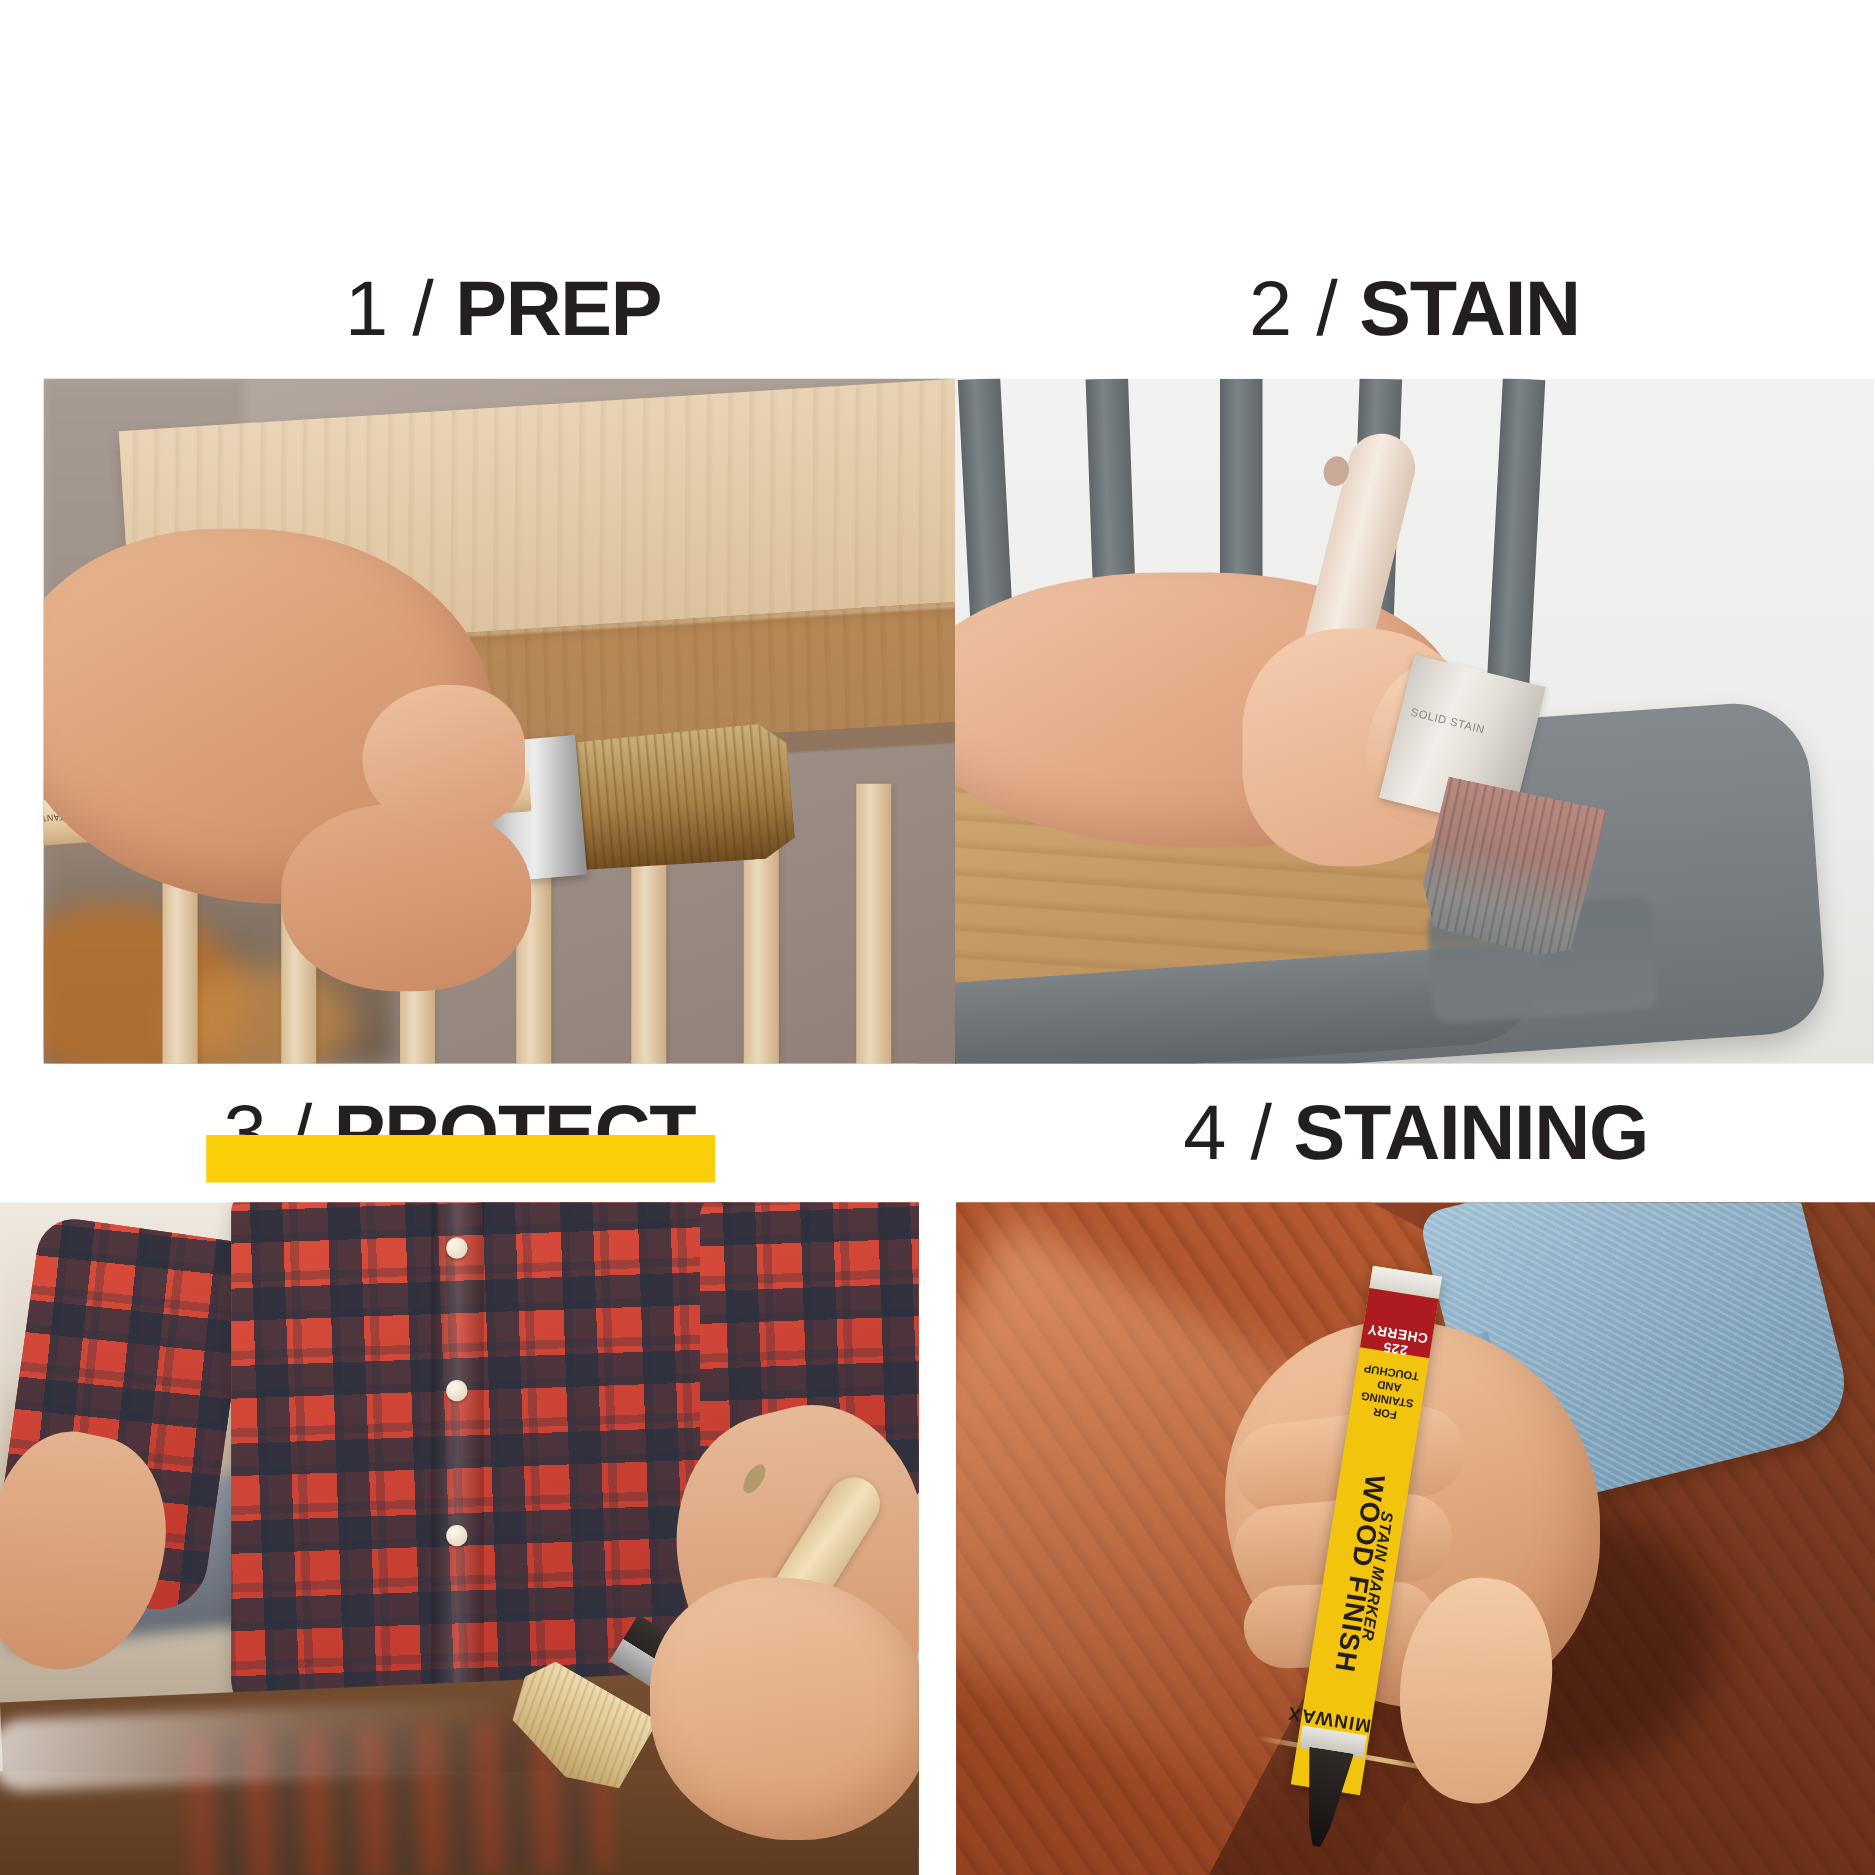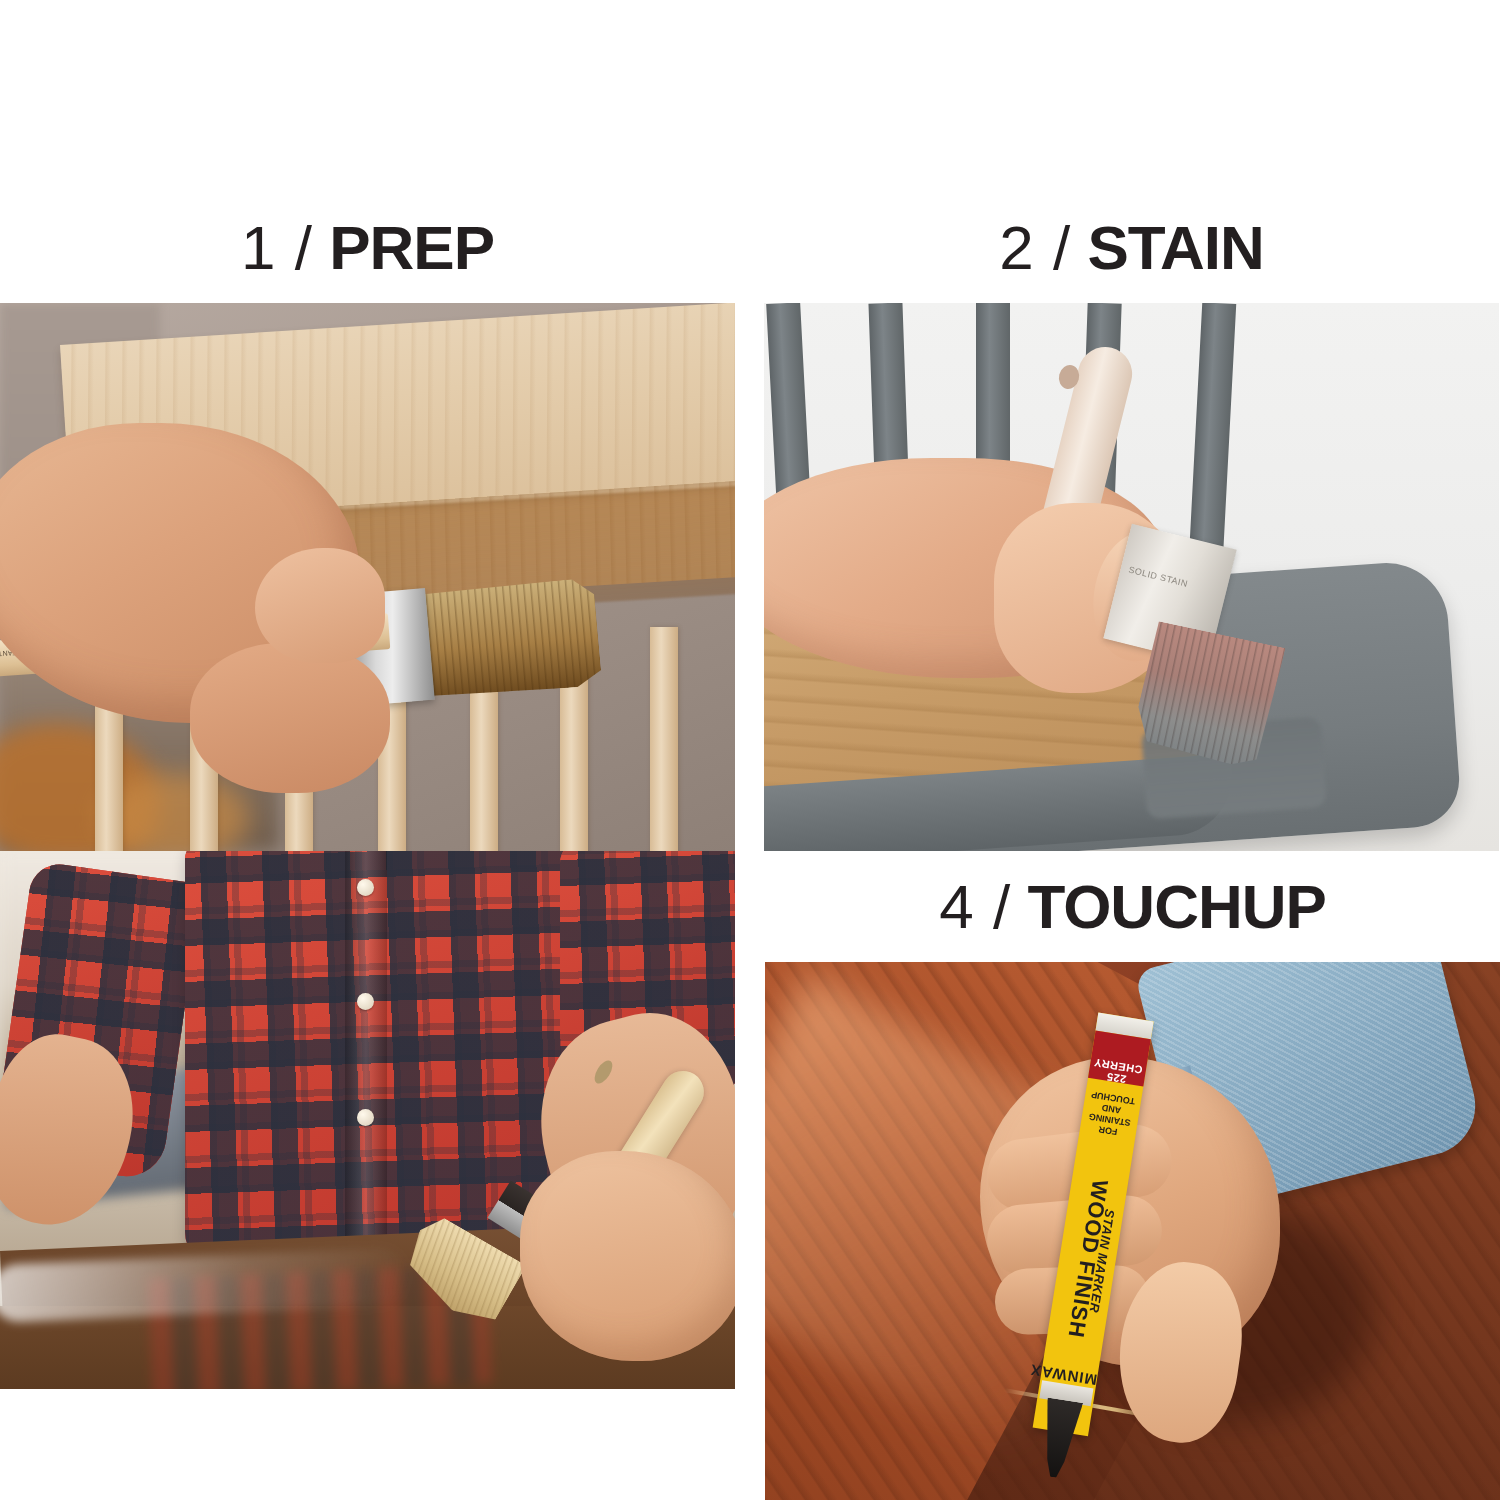--- a/index.html
+++ b/index.html
@@ -13,21 +13,21 @@
           background:#2a2422;display:flex;align-items:center;justify-content:center;}
   .header-title{color:#ffffff;font-size:74px;line-height:1;letter-spacing:1px;
                 transform:scaleX(.80);transform-origin:center;white-space:nowrap;}
   .ht-light{font-weight:300;}
   .ht-bold{font-weight:800;letter-spacing:0px;}
 
   
   .grid{position:absolute;left:0;top:192px;width:1500px;height:1308px;}
 
   .cell{position:absolute;width:735px;}
-  .cell.c1{left:0;top:0;}
+  .cell.c1{left:0;top:0;padding-left:35px;}
   .cell.c2{left:743px;top:0;margin-left:21px;}
   .cell.c3{left:0;top:659px;}
   .cell.c4{left:765px;top:659px;}
 
   .label-band{position:relative;height:111px;display:flex;align-items:center;
               justify-content:center;background:#fff;}
   .label{position:relative;display:inline-block;white-space:nowrap;z-index:2;
          font-size:62px;line-height:1;color:#231f20;}
   .lbl-num{font-weight:300;letter-spacing:2px;}
   .lbl-slash{font-weight:300;}
@@ -343,20 +343,30 @@
         <div class="ph-layer p2-ferrule">
           <span class="p2-ferrule-txt">SOLID STAIN</span>
         </div>
         <div class="ph-layer p2-bristle">
           <div class="p2-bristle-lines"></div>
         </div>
       </div>
     </div>
 
     <div class="cell c3">
+      <div class="label-band">
+        <div class="label">
+          <span class="hl-wrap">
+            <span class="highlight"></span>
+            <span class="lbl-num">3</span>
+            <span class="lbl-slash">/</span>
+            <span class="lbl-word">PROTECT</span>
+          </span>
+        </div>
+      </div>
       <div class="photo p3">
         <div class="ph-layer p3-bgblur"></div>
         <div class="ph-layer p3-bench"></div>
         <div class="ph-layer p3-armL">
             <div class="plaid"></div>
           </div>
         <div class="ph-layer p3-forearmL"></div>
         <div class="ph-layer p3-torso">
           <div class="plaid"></div>
           <div class="p3-placket"></div>
@@ -380,21 +390,21 @@
         <div class="ph-layer p3-bhole"></div>
         <div class="ph-layer p3-hand"></div>
       </div>
     </div>
 
     <div class="cell c4">
       <div class="label-band">
         <div class="label">
           <span class="lbl-num">4</span>
           <span class="lbl-slash">/</span>
-          <span class="lbl-word">TOUCHUP</span>
+          <span class="lbl-word">STAINING</span>
         </div>
       </div>
       <div class="photo p4">
         <div class="ph-layer p4-board p4-b1">
             <div class="p4-grain"></div>
           </div>
         <div class="ph-layer p4-board p4-b2">
             <div class="p4-grain"></div>
           </div>
         <div class="ph-layer p4-board p4-b3">

